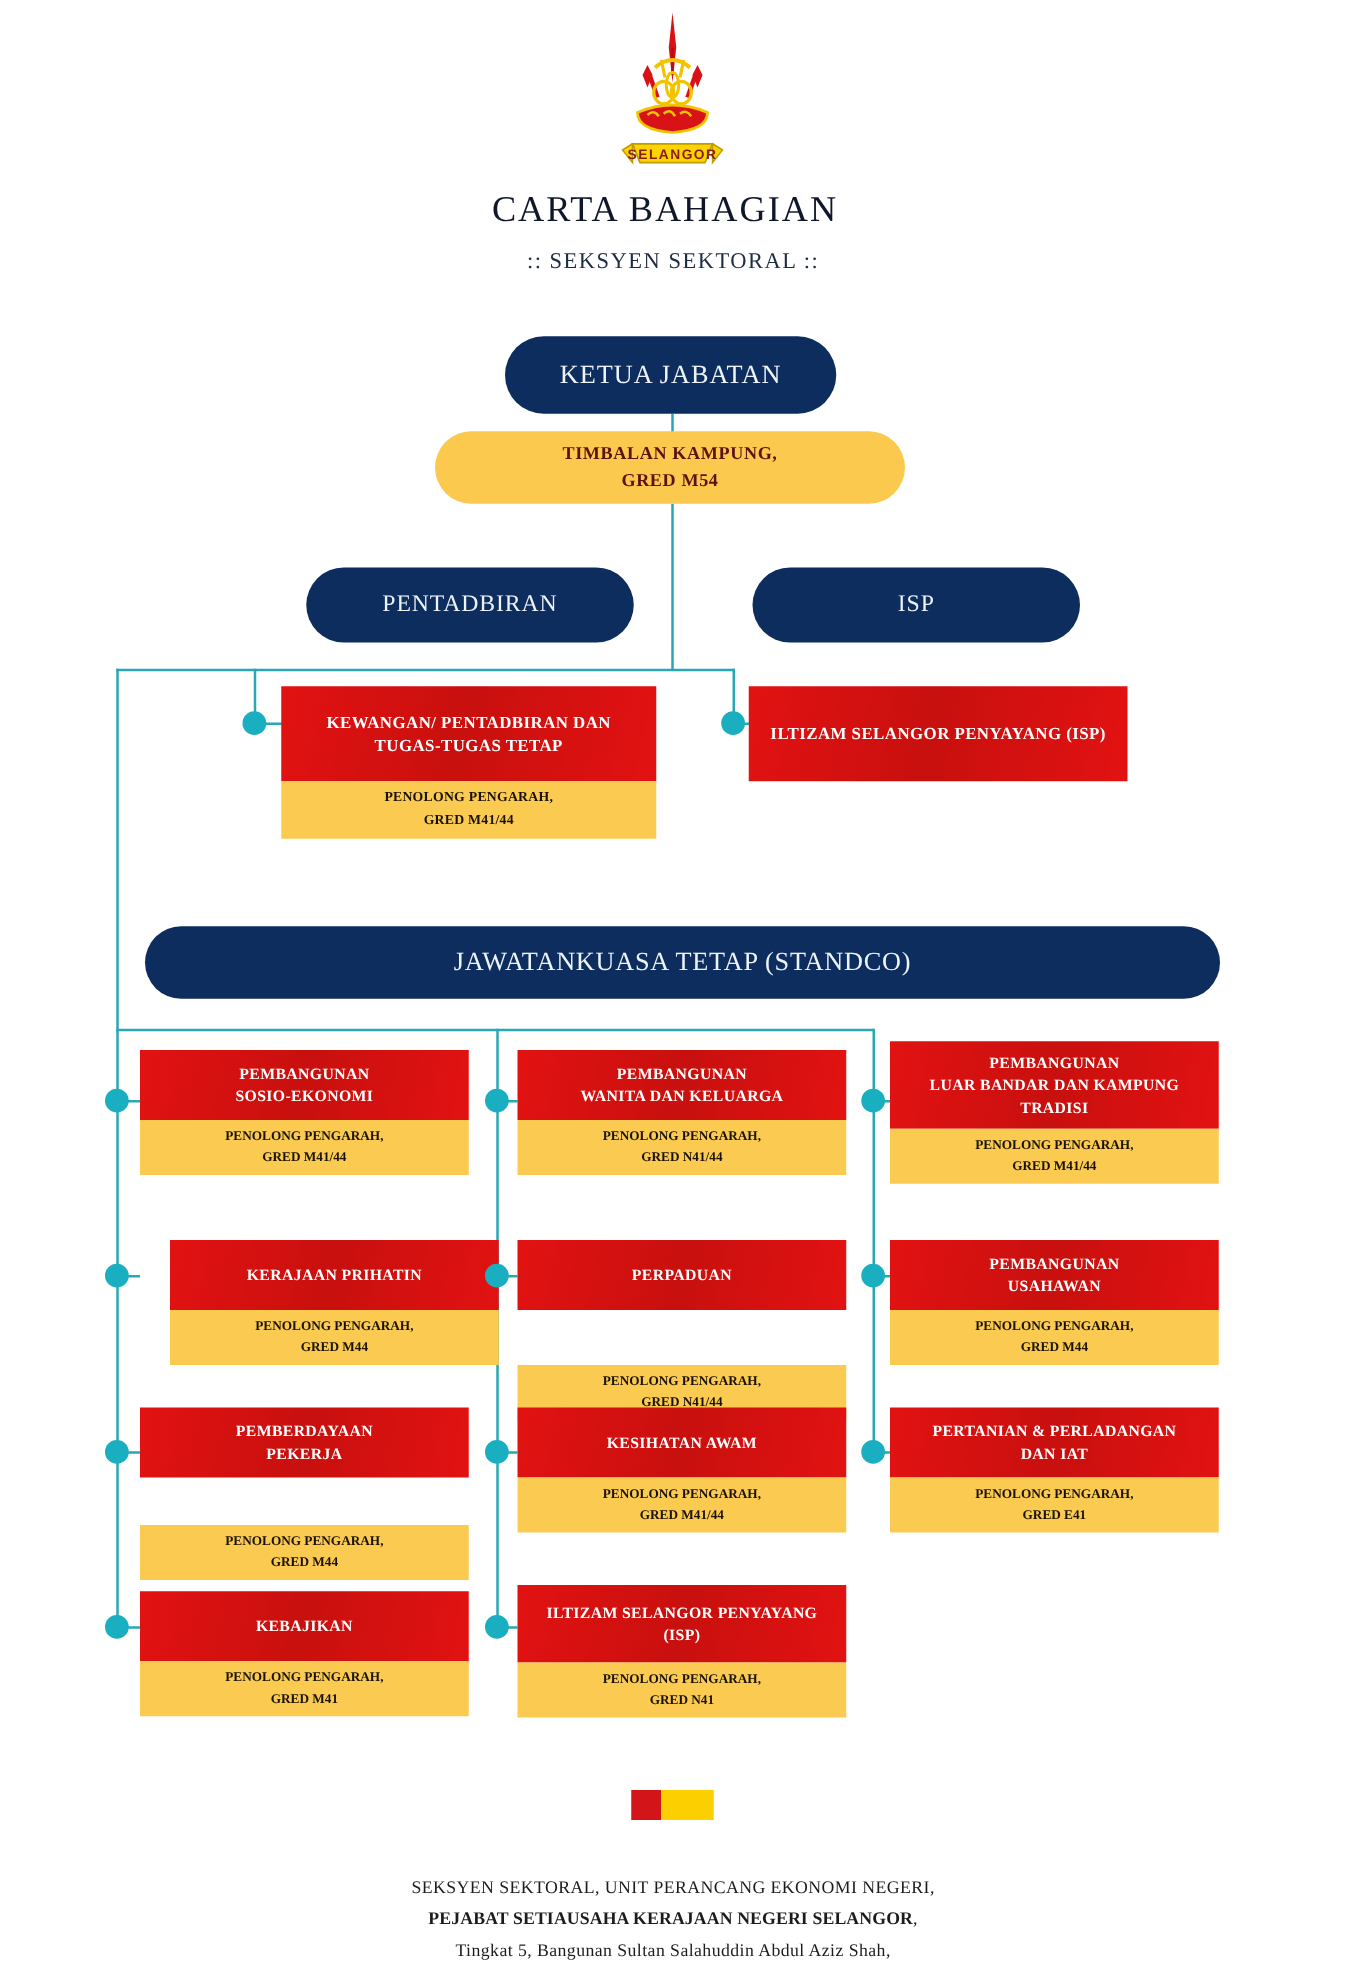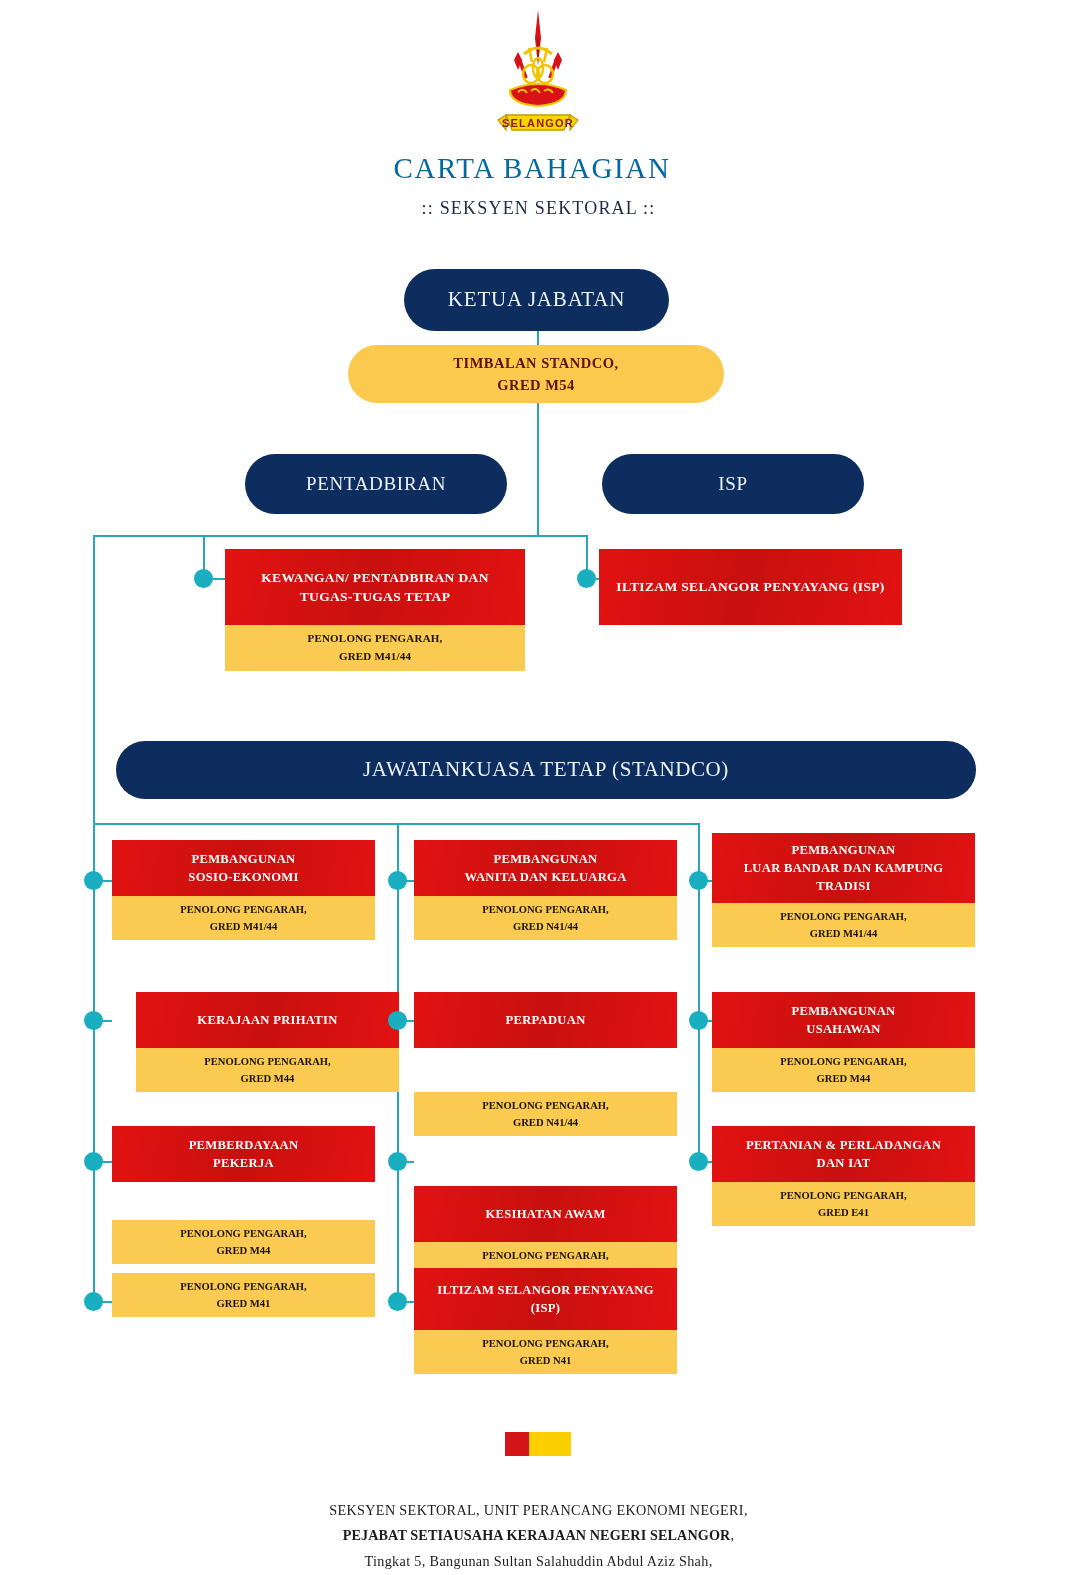--- a/index.html
+++ b/index.html
@@ -11,21 +11,21 @@
     overflow:hidden;
   }
   .stage{position:absolute;left:0;top:0;width:1077px;height:1575px;}
 
   
   .logo{position:absolute;left:488px;top:8px;width:100px;height:135px;}
 
   
   .title{
     position:absolute;left:0;top:152px;width:1064px;
-    text-align:center;color:#0369a1;
+    text-align:center;color:#0f172a;
     font-size:29px;letter-spacing:1.6px;font-weight:400;
   }
   .subtitle{
     position:absolute;left:0;top:198px;width:1077px;
     text-align:center;color:#1d2c44;
     font-size:18px;letter-spacing:1.2px;font-weight:400;
   }
 
   
   .pill{
@@ -159,21 +159,21 @@
 
   <div class="ln lnh" style="left:93px;top:823px;width:606px;"></div>
   <div class="ln lnv" style="left:397px;top:823px;height:480px;"></div>
   <div class="ln lnv" style="left:698px;top:823px;height:343px;"></div>
 
   <div class="pill pill-ketua">
     <span>KETUA JABATAN</span>
   </div>
 
   <div class="ypill">
-    <span>TIMBALAN STANDCO,</span>
+    <span>TIMBALAN KAMPUNG,</span>
     <span>GRED M54</span>
   </div>
 
   <div class="pill pill-pentadbiran">
     <span>PENTADBIRAN</span>
   </div>
 
   <div class="pill pill-standco">
     <span>JAWATANKUASA TETAP (STANDCO)</span>
   </div>
@@ -233,20 +233,23 @@
     </div>
     <div class="foot f44">
       <span>PENOLONG PENGARAH,</span>
       <span>GRED M44</span>
     </div>
   </div>
 
   <div class="ln lnh" style="left:93px;top:1301px;width:19px;"></div>
   <div class="dot" style="left:84px;top:1292px;"></div>
   <div class="gcard" style="left:112px;top:1273px;">
+    <div class="head h56">
+      <span>KEBAJIKAN</span>
+    </div>
     <div class="foot f44">
       <span>PENOLONG PENGARAH,</span>
       <span>GRED M41</span>
     </div>
   </div>
 
   <div class="ln lnh" style="left:397px;top:880px;width:17px;"></div>
   <div class="dot" style="left:388px;top:871px;"></div>
   <div class="gcard" style="left:414px;top:840px;">
     <div class="head h56">
@@ -266,21 +269,21 @@
       <span>PERPADUAN</span>
     </div>
     <div class="foot f44">
       <span>PENOLONG PENGARAH,</span>
       <span>GRED N41/44</span>
     </div>
   </div>
 
   <div class="ln lnh" style="left:397px;top:1161px;width:17px;"></div>
   <div class="dot" style="left:388px;top:1152px;"></div>
-  <div class="gcard" style="left:414px;top:1186px;font-family:Liberation Serif, serif;">
+  <div class="gcard" style="left:414px;top:1126px;font-family:Liberation Serif, serif;">
     <div class="head h56">
       <span>KESIHATAN AWAM</span>
     </div>
     <div class="foot f44">
       <span>PENOLONG PENGARAH,</span>
       <span>GRED M41/44</span>
     </div>
   </div>
 
   <div class="ln lnh" style="left:397px;top:1301px;width:17px;"></div>

